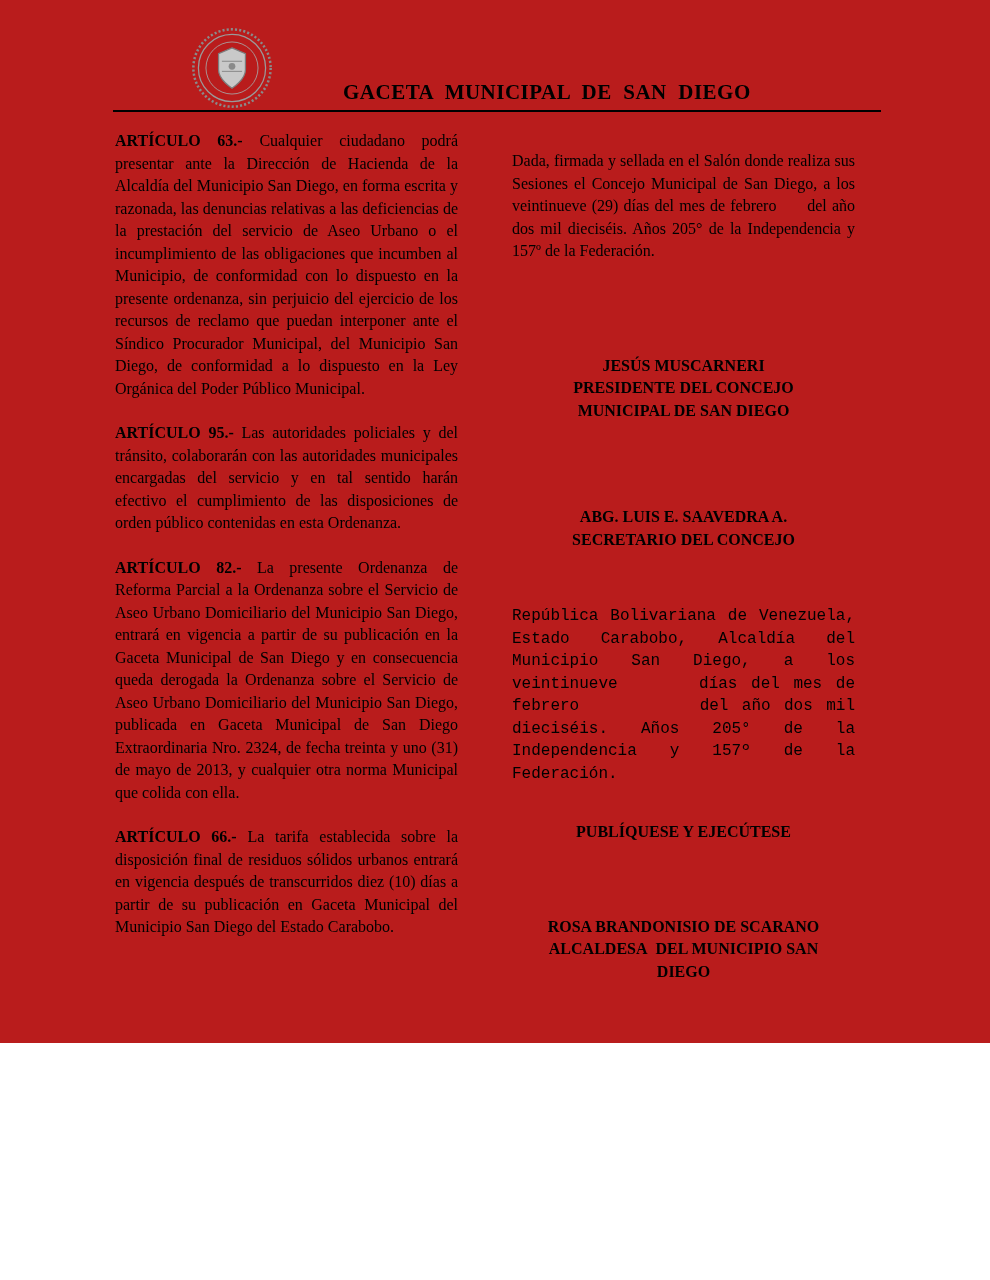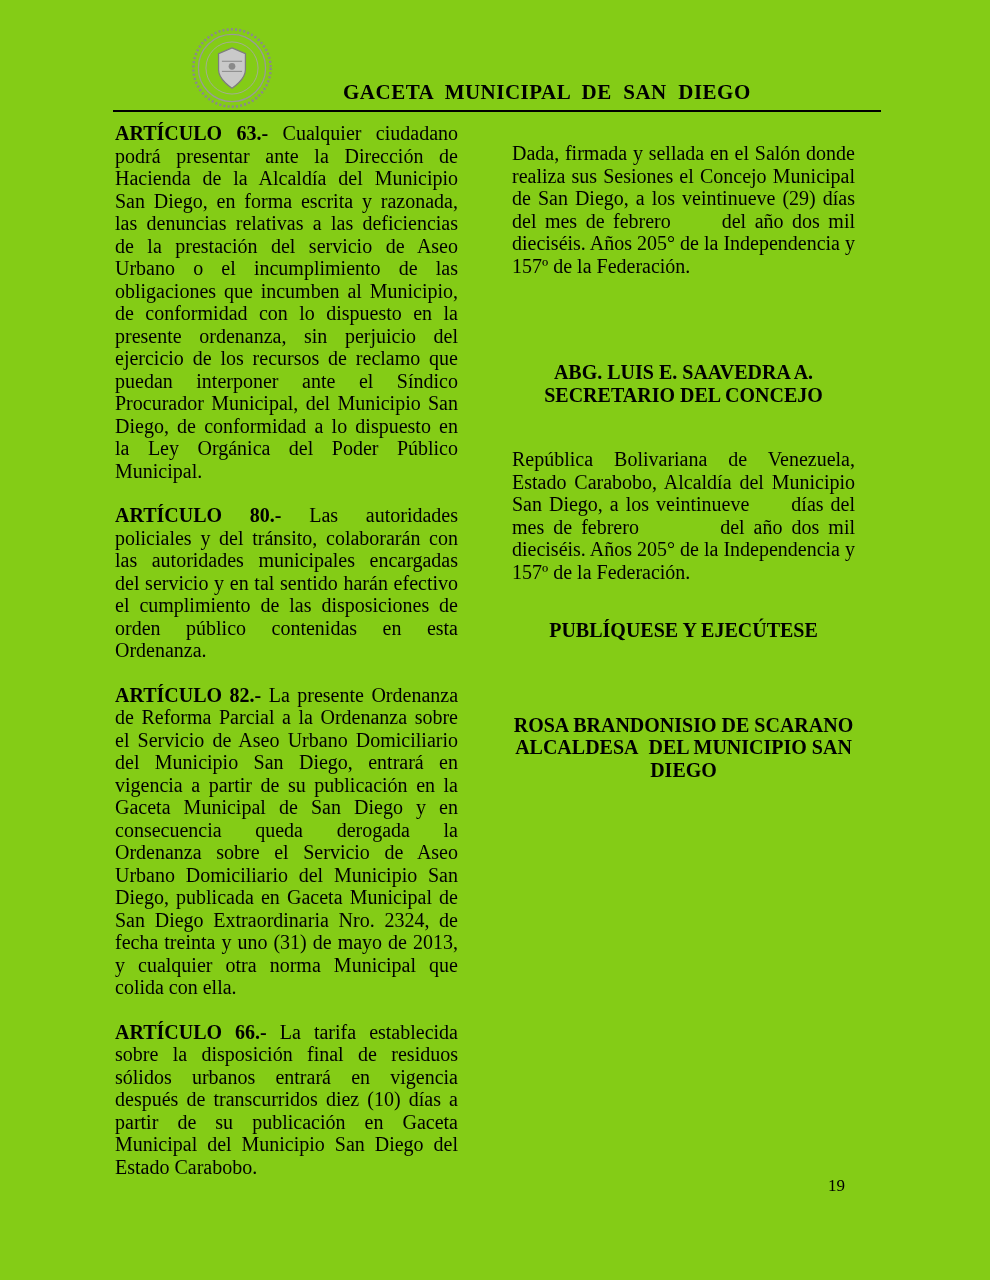--- a/index.html
+++ b/index.html
@@ -3,22 +3,22 @@
 <meta charset="utf-8">
 <style>
   html, body {
     margin: 0;
     padding: 0;
     background: #ffffff;
   }
   #page {
     position: relative;
     width: 990px;
-    height: 1280px;
-    background: #84cc16;
+    height: 1043px;
+    background: #b91c1c;
     font-family: "Liberation Serif", serif;
     color: #000000;
     overflow: hidden;
   }
   
   #seal {
     position: absolute;
     left: 188px;
     top: 26px;
     width: 88px;
@@ -37,44 +37,44 @@
     position: absolute;
     left: 113px;
     top: 110px;
     width: 768px;
     height: 2px;
     background: #000000;
   }
   
   .column {
     position: absolute;
-    top: 122px;
+    top: 130px;
     width: 343px;
-    font-size: 20px;
+    font-size: 16px;
     line-height: 22.5px;
   }
   #left-column { left: 115px; }
   #right-column { left: 512px; }
   .para {
     margin: 0 0 22px 0;
     text-align: justify;
   }
   .art-label {
     font-weight: bold;
   }
   .sig-block {
     text-align: center;
     font-weight: bold;
     margin: 0;
   }
   .sig-line { white-space: pre-wrap; }
   #dada-para       { margin-top: 20px; }
   #sig-president   { margin-top: 92px; }
   #sig-secretary   { margin-top: 84px; }
-  #republica-para  { margin-top: 42px; margin-bottom: 0; }
+  #republica-para  { margin-top: 54px; margin-bottom: 0; font-family: Liberation Mono, monospace; }
   #publiquese      { margin-top: 36px; text-align: center; font-weight: bold; }
   #sig-mayor       { margin-top: 72px; }
   #page-number {
     position: absolute;
     left: 828px;
     top: 1176px;
     font-size: 17px;
     text-align: center;
   }
 </style>
@@ -97,37 +97,42 @@
 
   <div id="page-title">GACETA  MUNICIPAL  DE  SAN  DIEGO</div>
   <div id="header-rule"></div>
 
   <div id="left-column" class="column">
     <p class="para">
       <b class="art-label">ARTÍCULO 63.-</b>
       <span>Cualquier ciudadano podrá presentar ante la Dirección de Hacienda de la Alcaldía del Municipio San Diego, en forma escrita y razonada, las denuncias relativas a las deficiencias de la prestación del servicio de Aseo Urbano o el incumplimiento de las obligaciones que incumben al Municipio, de conformidad con lo dispuesto en la presente ordenanza, sin perjuicio del ejercicio de los recursos de reclamo que puedan interponer ante el Síndico Procurador Municipal, del Municipio San Diego, de conformidad a lo dispuesto en la Ley Orgánica del Poder Público Municipal.</span>
     </p>
     <p class="para">
-      <b class="art-label">ARTÍCULO 80.-</b>
+      <b class="art-label">ARTÍCULO 95.-</b>
       <span>Las autoridades policiales y del tránsito, colaborarán con las autoridades municipales encargadas del servicio y en tal sentido harán efectivo el cumplimiento de las disposiciones de orden público contenidas en esta Ordenanza.</span>
     </p>
     <p class="para">
       <b class="art-label">ARTÍCULO 82.-</b>
       <span>La presente Ordenanza de Reforma Parcial a la Ordenanza sobre el Servicio de Aseo Urbano Domiciliario del Municipio San Diego, entrará en vigencia a partir de su publicación en la Gaceta Municipal de San Diego y en consecuencia queda derogada la Ordenanza sobre el Servicio de Aseo Urbano Domiciliario del Municipio San Diego, publicada en Gaceta Municipal de San Diego Extraordinaria Nro. 2324, de fecha treinta y uno (31) de mayo de 2013, y cualquier otra norma Municipal que colida con ella.</span>
     </p>
     <p class="para">
       <b class="art-label">ARTÍCULO 66.-</b>
       <span>La tarifa establecida sobre la disposición final de residuos sólidos urbanos entrará en vigencia después de transcurridos diez (10) días a partir de su publicación en Gaceta Municipal del Municipio San Diego del Estado Carabobo.</span>
     </p>
   </div>
 
   <div id="right-column" class="column">
 
     <p class="para" id="dada-para">Dada, firmada y sellada en el Salón donde realiza sus Sesiones el Concejo Municipal de San Diego, a los veintinueve (29) días del mes de febrero&nbsp;&nbsp;&nbsp;&nbsp;&nbsp; del año dos mil dieciséis. Años 205° de la Independencia y 157º de la Federación.</p>
 
+    <div class="sig-block" id="sig-president">
+      <div class="sig-line">JESÚS MUSCARNERI</div>
+      <div class="sig-line">PRESIDENTE DEL CONCEJO</div>
+      <div class="sig-line">MUNICIPAL DE SAN DIEGO</div>
+    </div>
 
     <div class="sig-block" id="sig-secretary">
       <div class="sig-line">ABG. LUIS E. SAAVEDRA A.</div>
       <div class="sig-line">SECRETARIO DEL CONCEJO</div>
     </div>
 
     <p class="para" id="republica-para">República Bolivariana de Venezuela, Estado Carabobo, Alcaldía del Municipio San Diego, a los veintinueve&nbsp;&nbsp;&nbsp;&nbsp;&nbsp; días del mes de febrero&nbsp;&nbsp;&nbsp;&nbsp;&nbsp;&nbsp;&nbsp;&nbsp; del año dos mil dieciséis. Años 205° de la Independencia y 157º de la Federación.</p>
 
     <div id="publiquese">PUBLÍQUESE Y EJECÚTESE</div>
 

